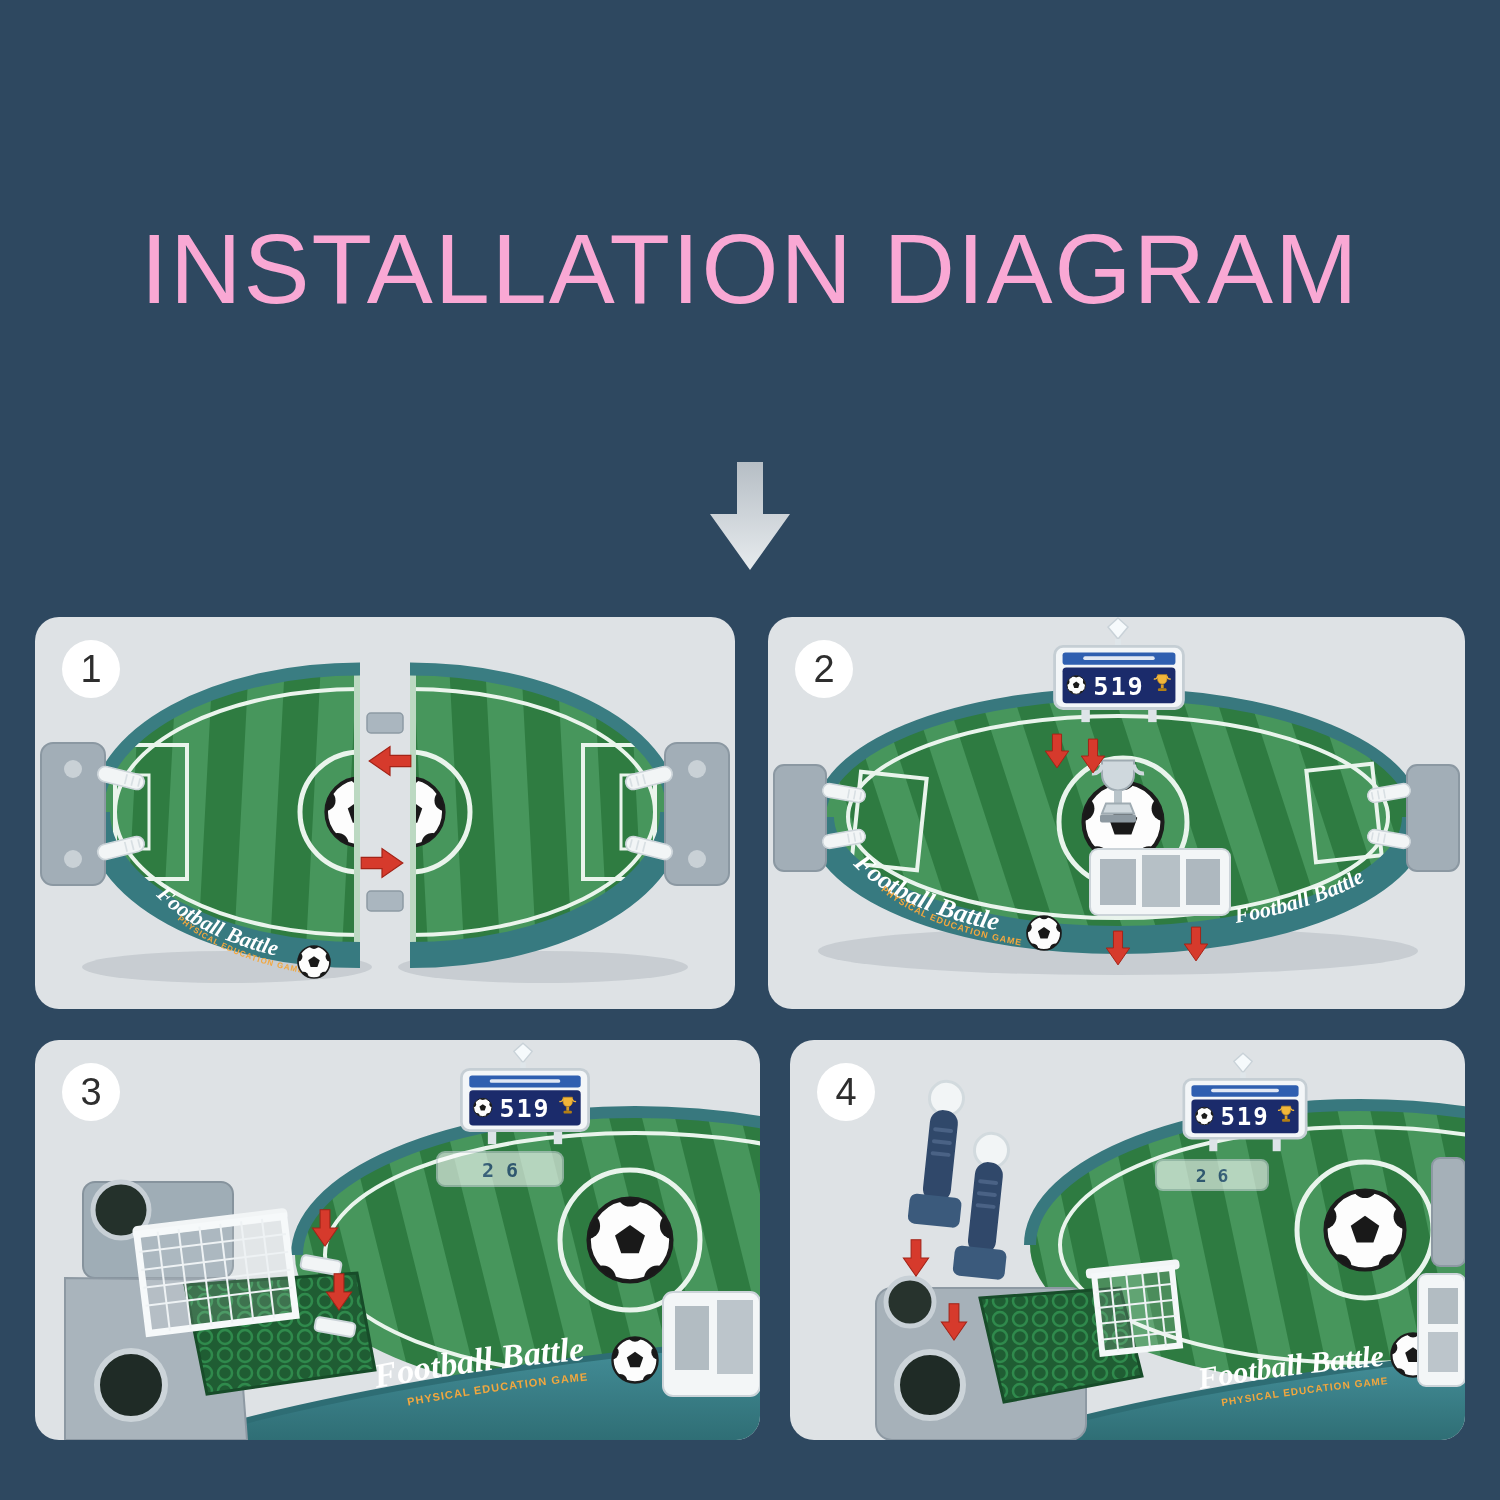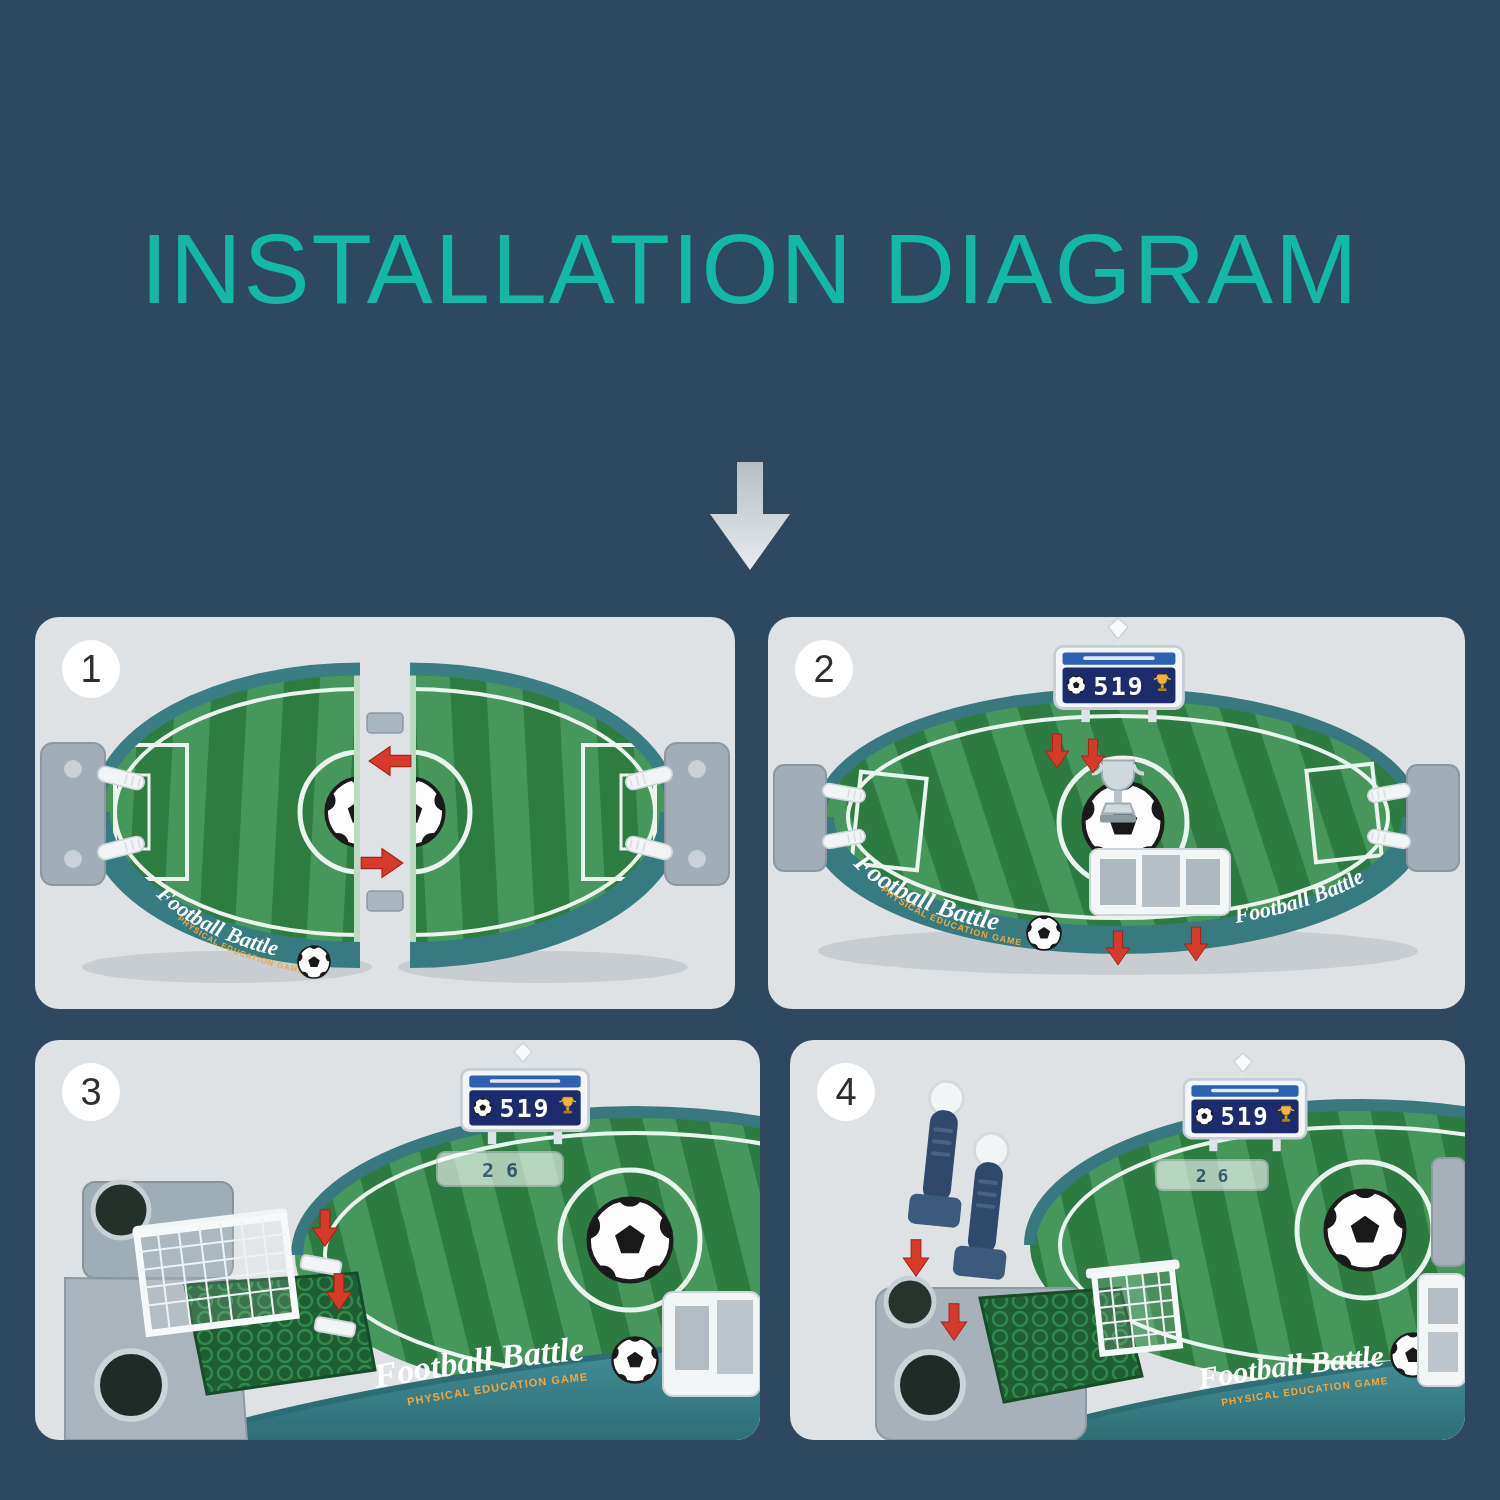--- a/index.html
+++ b/index.html
@@ -5,21 +5,21 @@
   * { margin:0; padding:0; box-sizing:border-box; }
   html,body { width:1500px; height:1500px; }
   body {
     position:relative;
     background:#2e4860;
     font-family:"Liberation Sans", sans-serif;
     overflow:hidden;
   }
   .title {
     position:absolute; top:212px; left:0; width:100%;
-    text-align:center; color:#14b8a6;
+    text-align:center; color:#f9a8d4;
     font-size:99px; font-weight:400; letter-spacing:2px;
     white-space:nowrap;
   }
   .down-arrow { position:absolute; left:706px; top:460px; }
   .panel {
     position:absolute; background:#dee2e5; border-radius:24px; overflow:hidden;
   }
   #panel1 { left:35px;  top:617px;  width:700px; height:392px; }
   #panel2 { left:768px; top:617px;  width:697px; height:392px; }
   #panel3 { left:35px;  top:1040px; width:725px; height:400px; }

